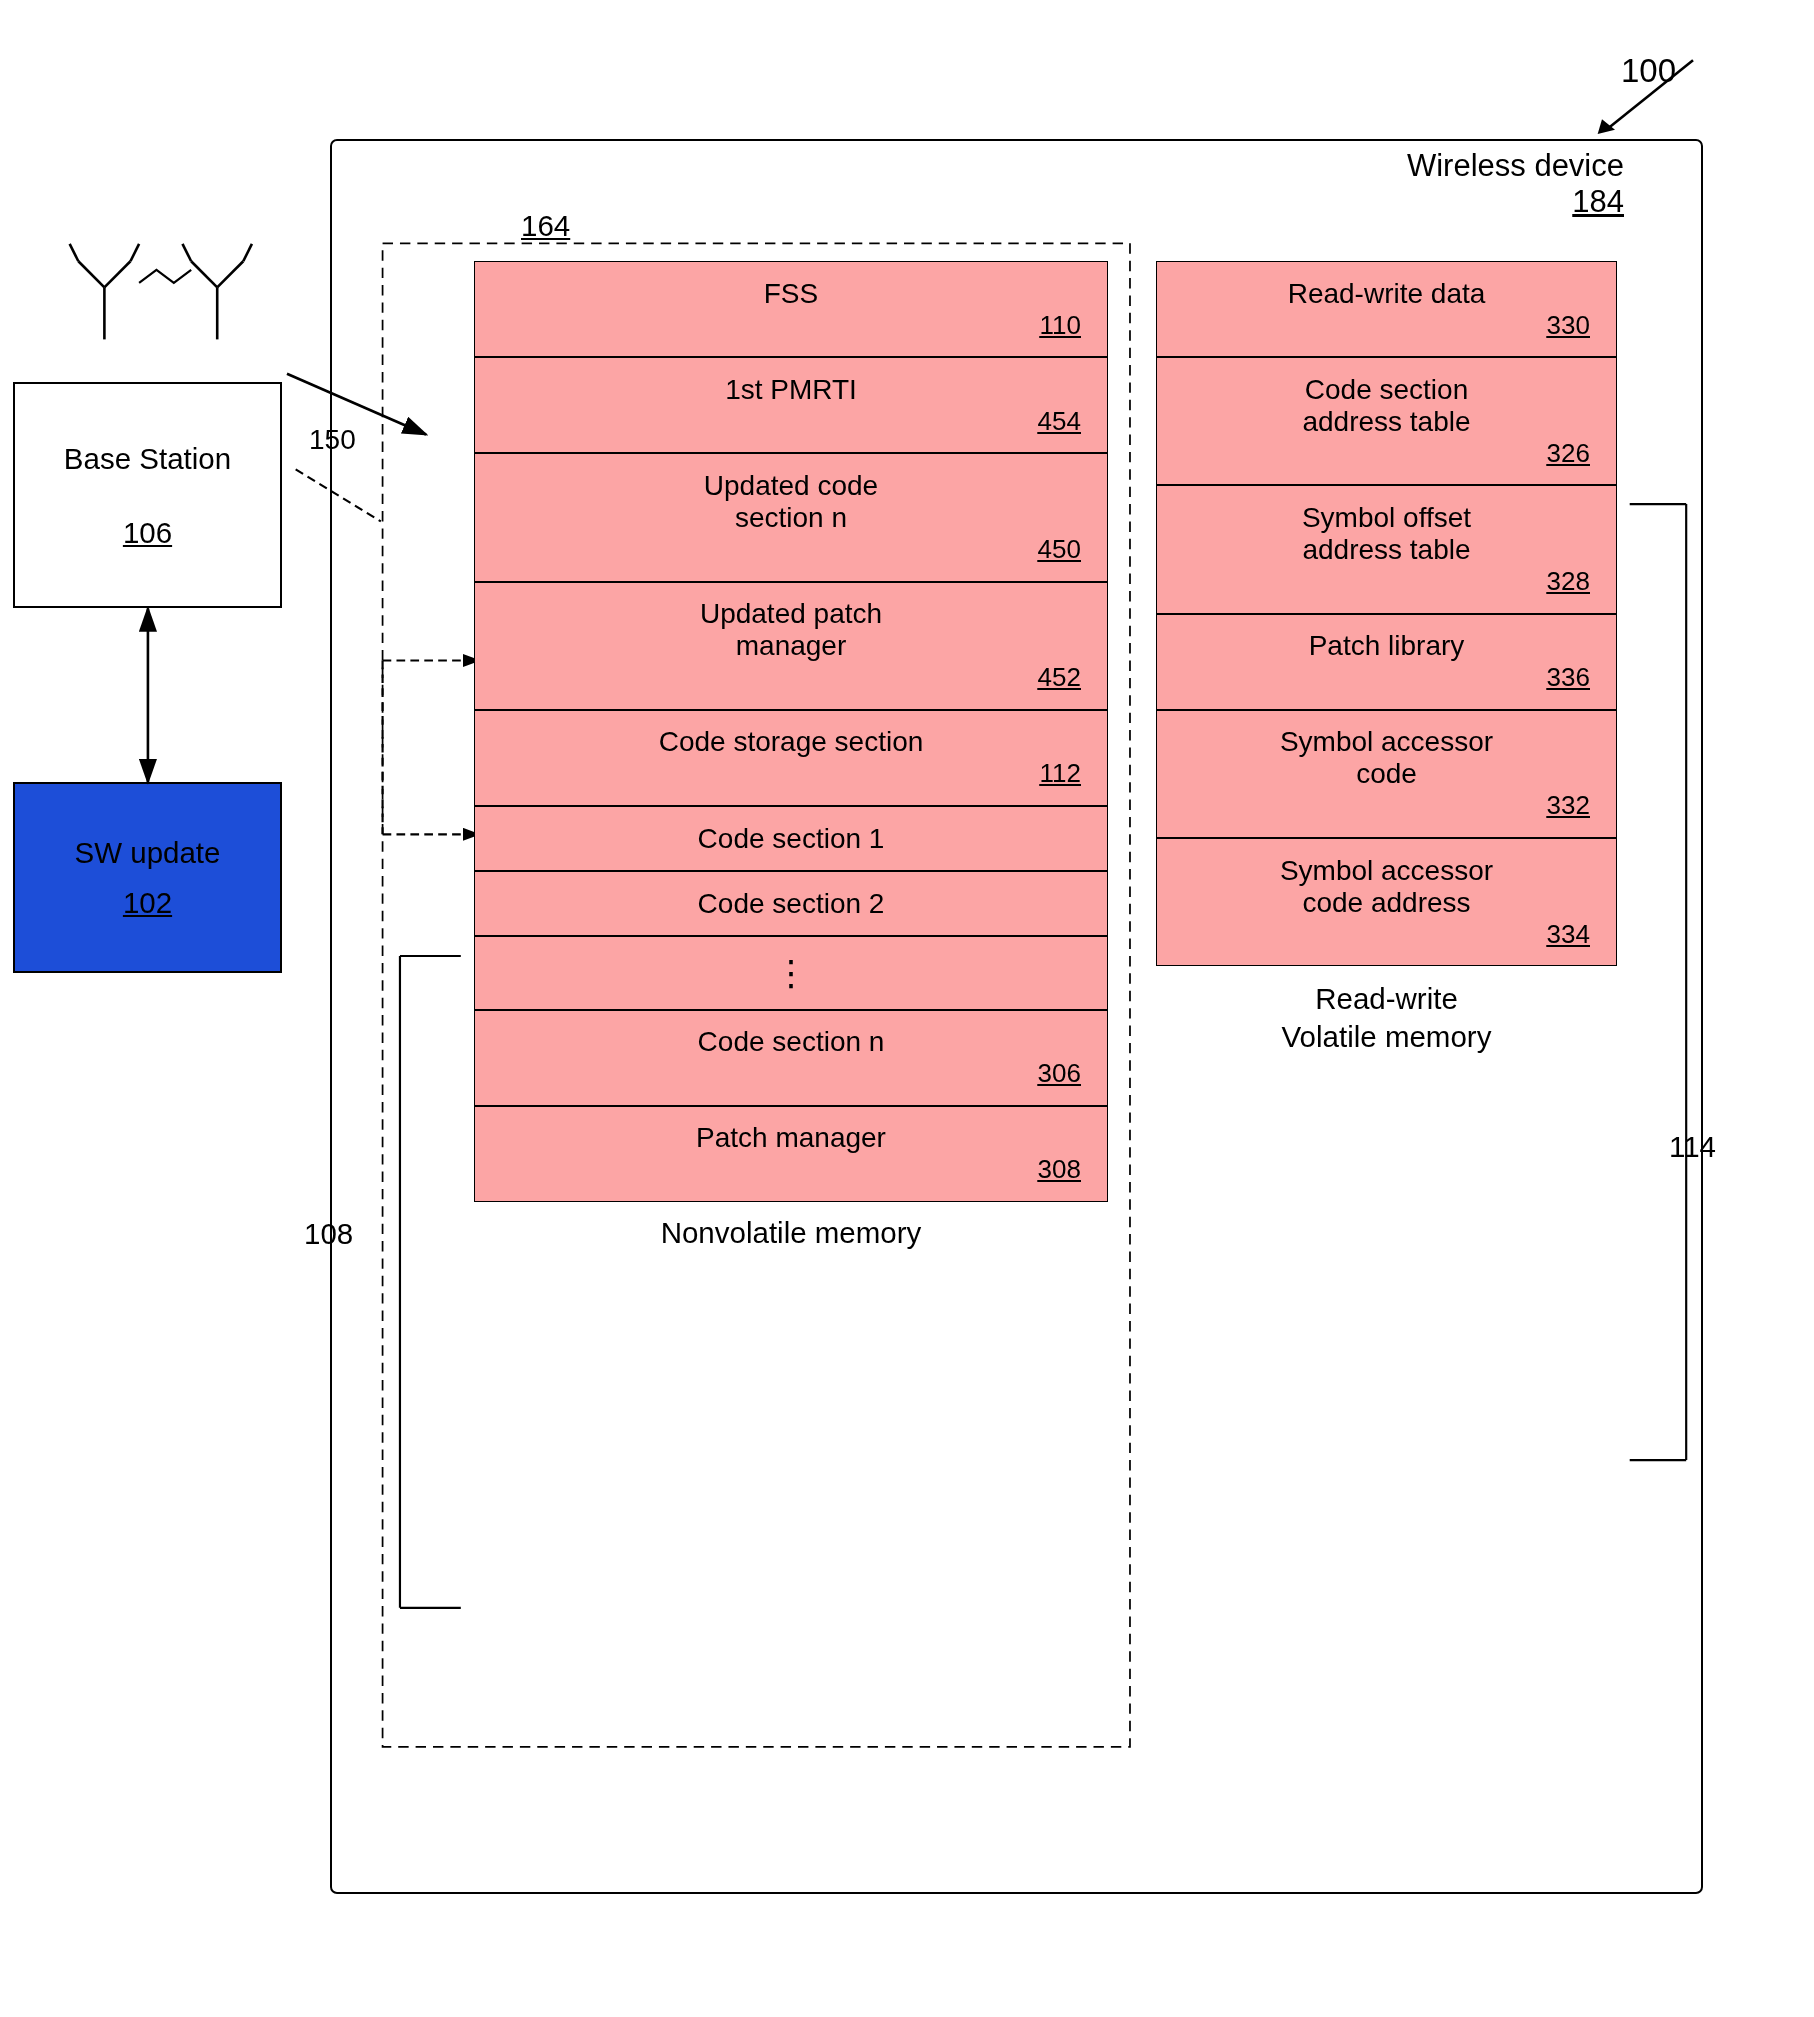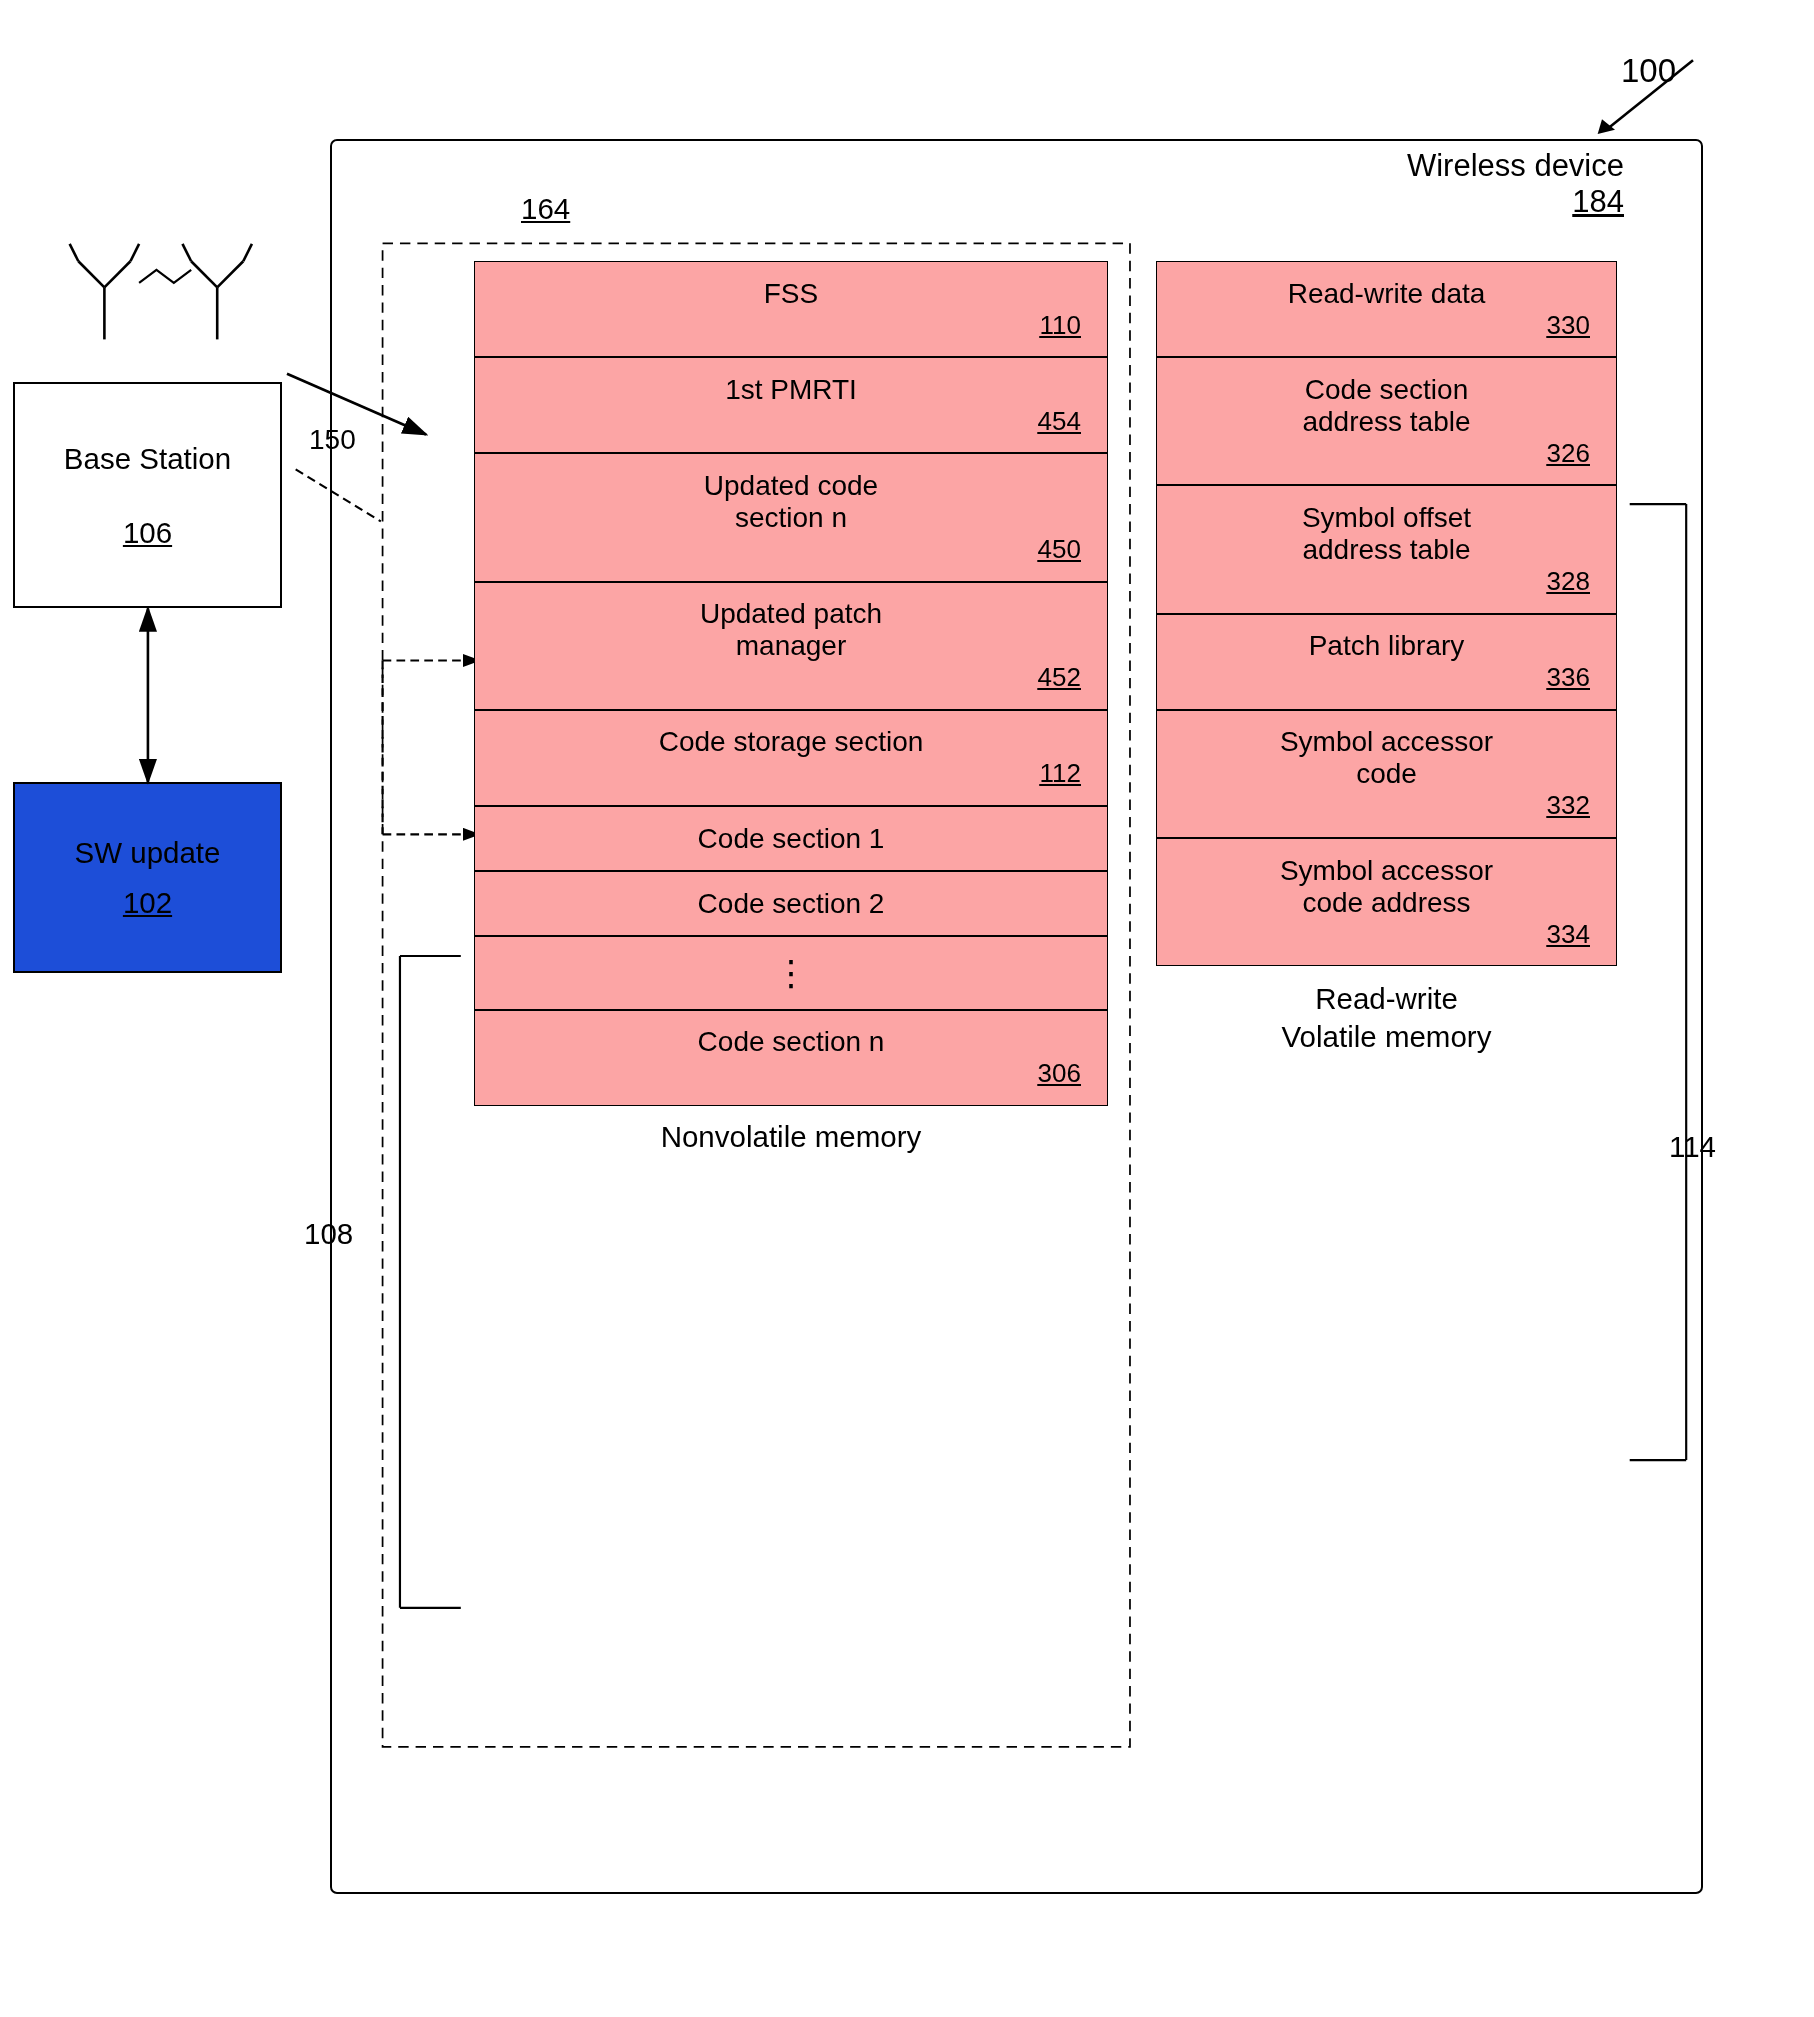--- a/index.html
+++ b/index.html
@@ -116,21 +116,21 @@
     .volatile-label {
       font-size: 29.5px;
       text-align: center;
       margin-top: 14px;
       line-height: 1.3;
     }
 
     
     .label-164 {
       position: absolute;
-      top: 192px;
+      top: 209px;
       left: 521px;
       font-size: 29.5px;
     }
     .label-164-num {
       text-decoration: underline;
     }
 
     .label-108 {
       position: absolute;
       top: 1217px;
@@ -288,20 +288,24 @@
 
     <div class="mem-cell">
       <span class="mem-cell-label" style="font-size:35px;">⋮</span>
     </div>
 
     <div class="mem-cell">
       <span class="mem-cell-label">Code section n</span>
       <span class="mem-cell-ref"><u>306</u></span>
     </div>
 
+    <div class="mem-cell">
+      <span class="mem-cell-label">Patch manager</span>
+      <span class="mem-cell-ref"><u>308</u></span>
+    </div>
 
     <div class="nonvolatile-label">
       <span>Nonvolatile memory</span>
     </div>
   </div>
 
   <div style="position:absolute; top:261px; left:1156px; width:461px;">
 
     <div class="mem-cell">
       <span class="mem-cell-label">Read-write data</span>

